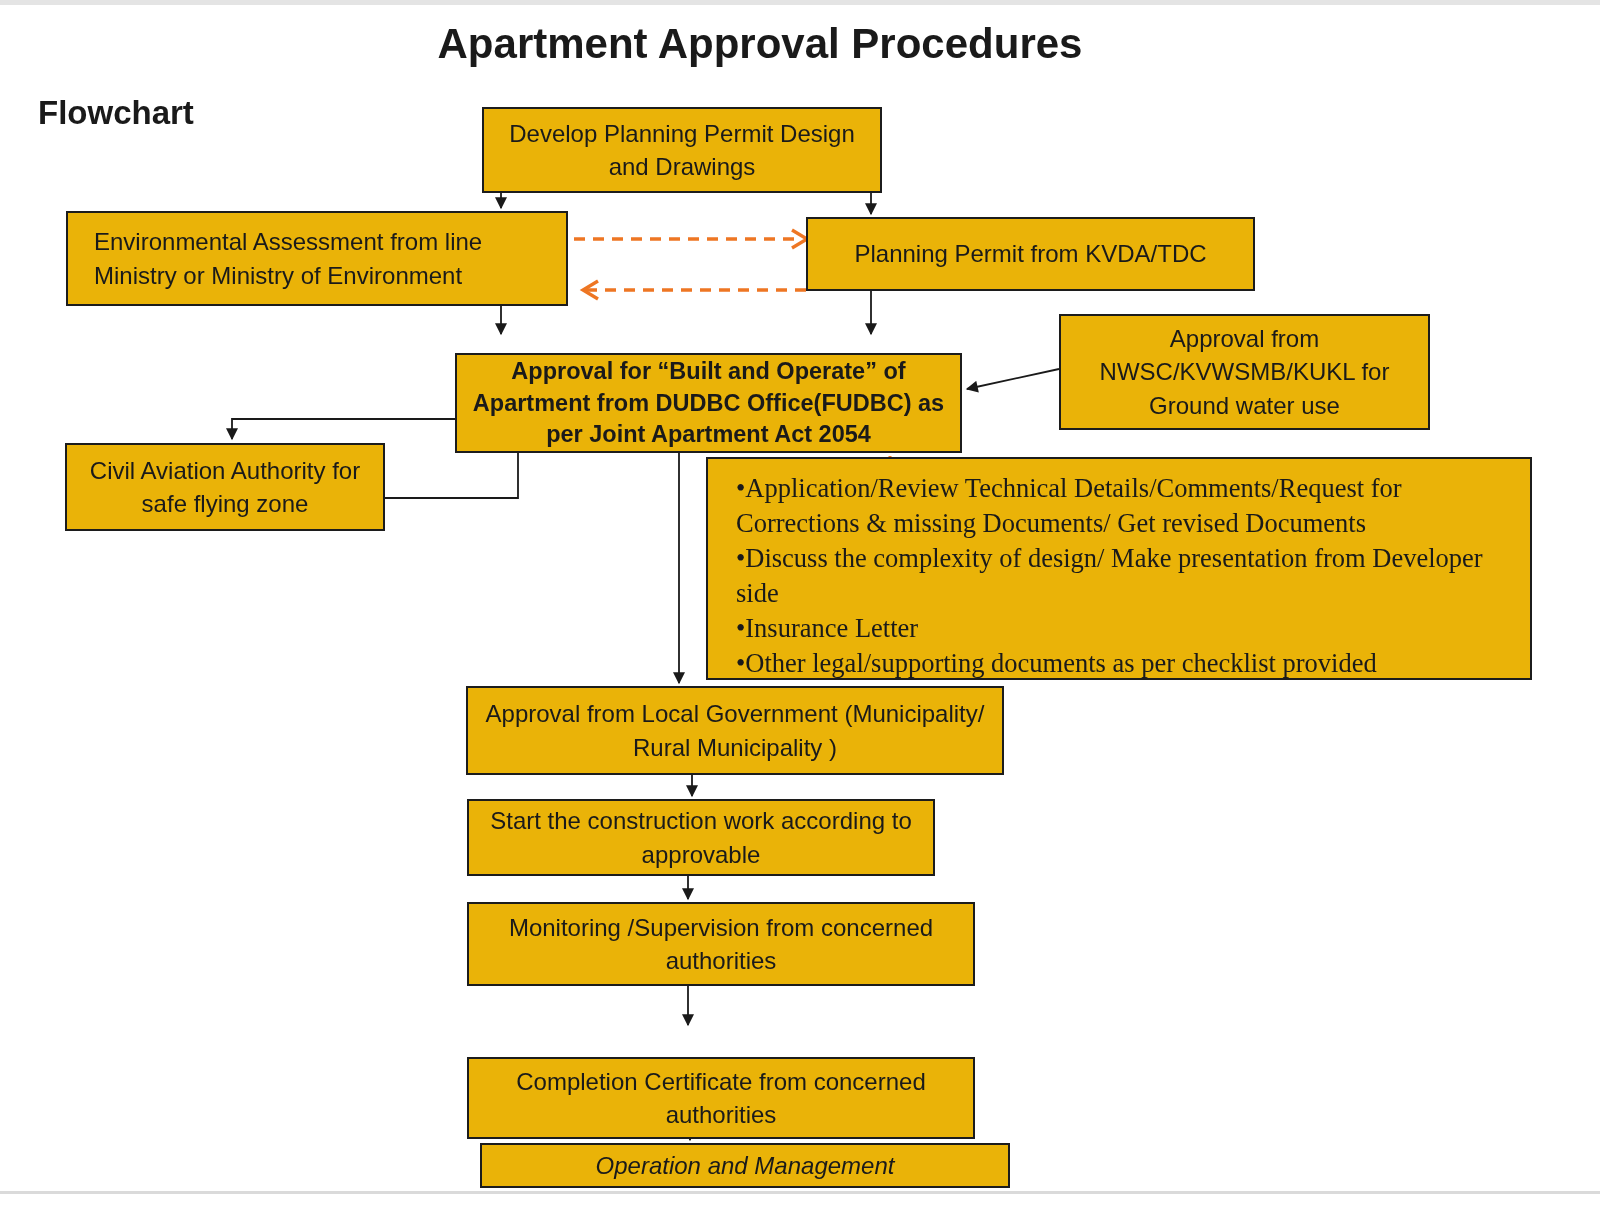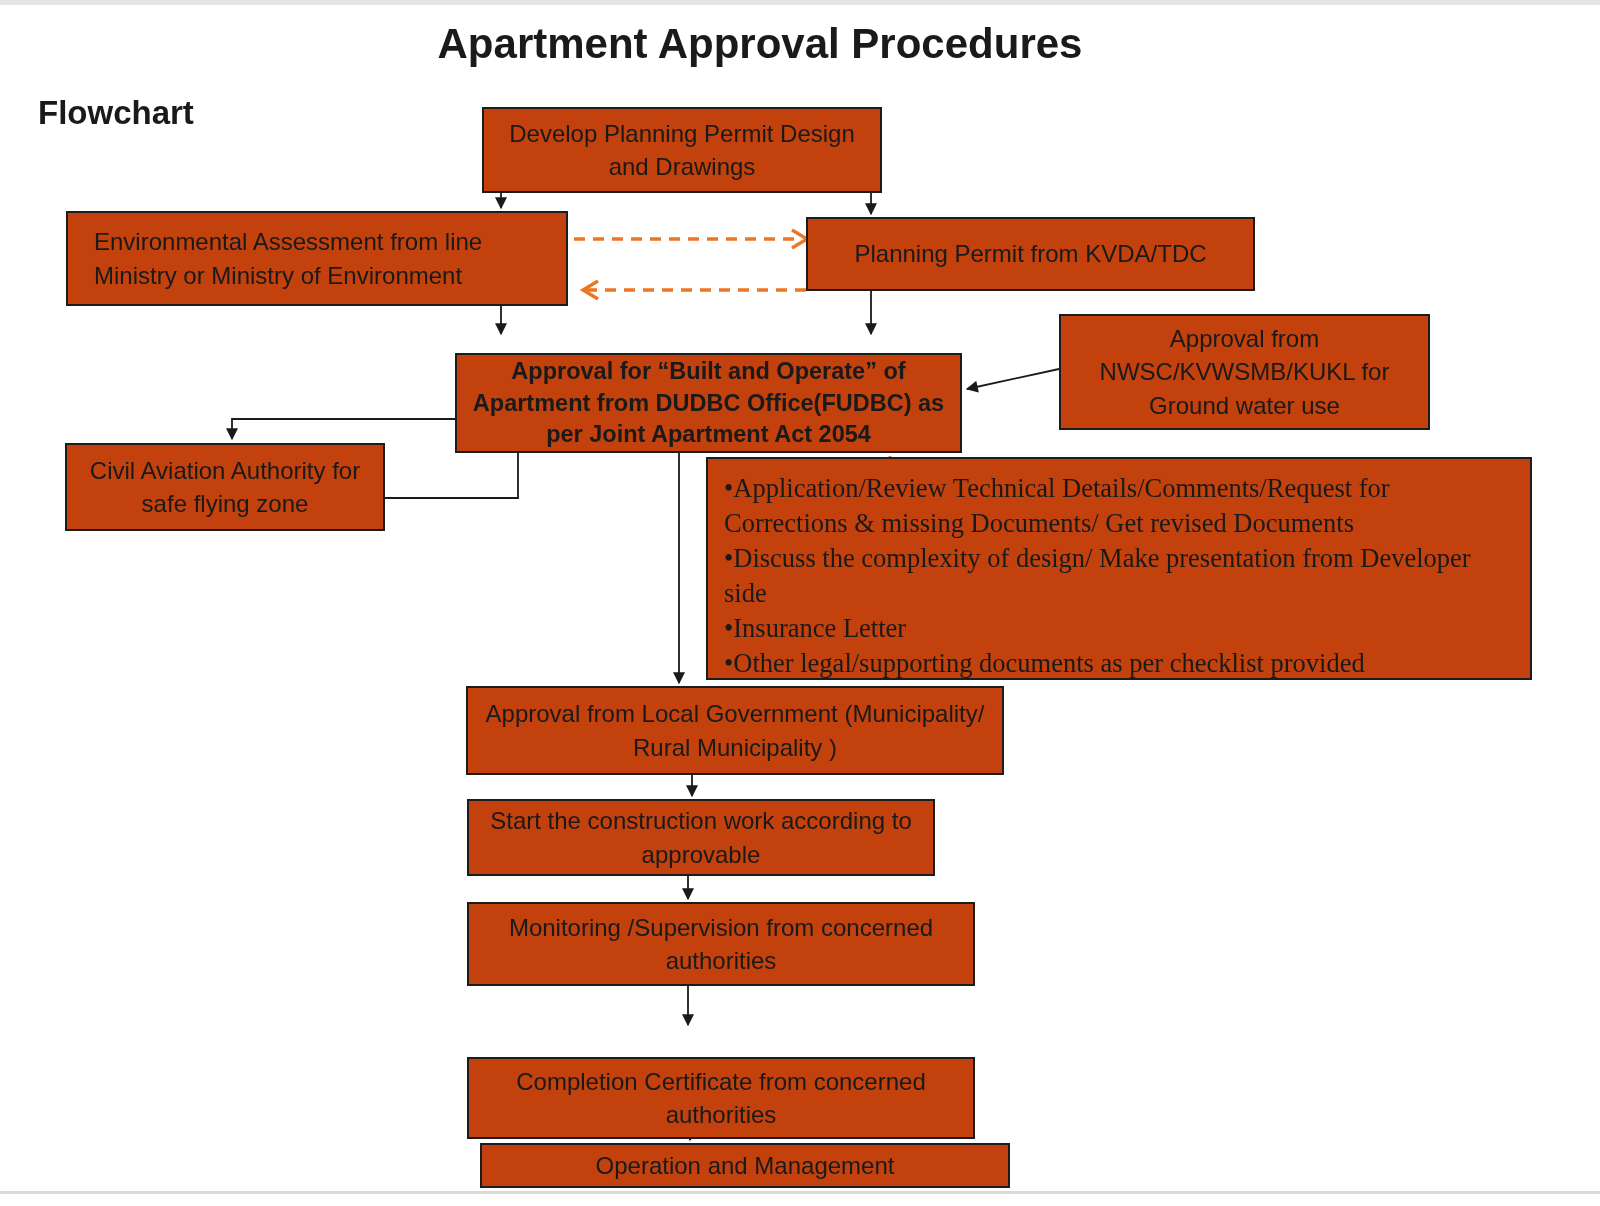--- a/index.html
+++ b/index.html
@@ -11,30 +11,30 @@
   .top-strip{position:absolute;left:0;top:0;width:1600px;height:5px;background:#e4e4e4;}
   .bottom-line{position:absolute;left:0;top:1191px;width:1600px;height:3px;background:#dadada;}
   .title{
     position:absolute;left:0;right:80px;top:20px;text-align:center;
     font-size:42px;font-weight:bold;letter-spacing:0px;
   }
   .section-label{
     position:absolute;left:38px;top:94px;font-size:33px;font-weight:bold;
   }
   .node{
-    position:absolute;border:2px solid #1c1c1c;background:#c2410c;
+    position:absolute;border:2px solid #1c1c1c;background:#eab308;
     display:flex;flex-direction:column;justify-content:center;
     font-size:24px;line-height:1.38;box-sizing:border-box;
   }
   .node.center{text-align:center;align-items:center;padding:4px 10px;}
   .node.left{text-align:left;align-items:flex-start;padding:4px 10px 4px 26px;}
   .node.bold{font-weight:bold;font-size:23.5px;line-height:1.32;margin-top:16px;}
   .node.serif{
     font-family:"Liberation Serif",serif;font-size:26.5px;line-height:1.32;
-    justify-content:flex-start;padding:12px 14px 10px 16px;text-align:left;
+    justify-content:flex-start;padding:12px 14px 10px 28px;text-align:left;
   }
   svg.connectors{position:absolute;left:0;top:0;}
 </style>
 </head>
 <body>
 
 <div class="page">
 
   <div class="top-strip"></div>
 
@@ -122,18 +122,18 @@
   </div>
 
   <div class="node center" style="left:467px;top:902px;width:508px;height:84px;">
     <span>Monitoring /Supervision from concerned authorities</span>
   </div>
 
   <div class="node center" style="left:467px;top:1028px;width:508px;height:82px;margin-top:29px;">
     <span>Completion Certificate from concerned authorities</span>
   </div>
 
-  <div class="node center" style="left:480px;top:1143px;width:530px;height:45px;">
+  <div class="node center" style="left:480px;top:1143px;width:530px;height:45px;font-style:italic;">
     <span>Operation and  Management</span>
   </div>
 
   <div class="bottom-line"></div>
 </div>
 
 </body></html>

